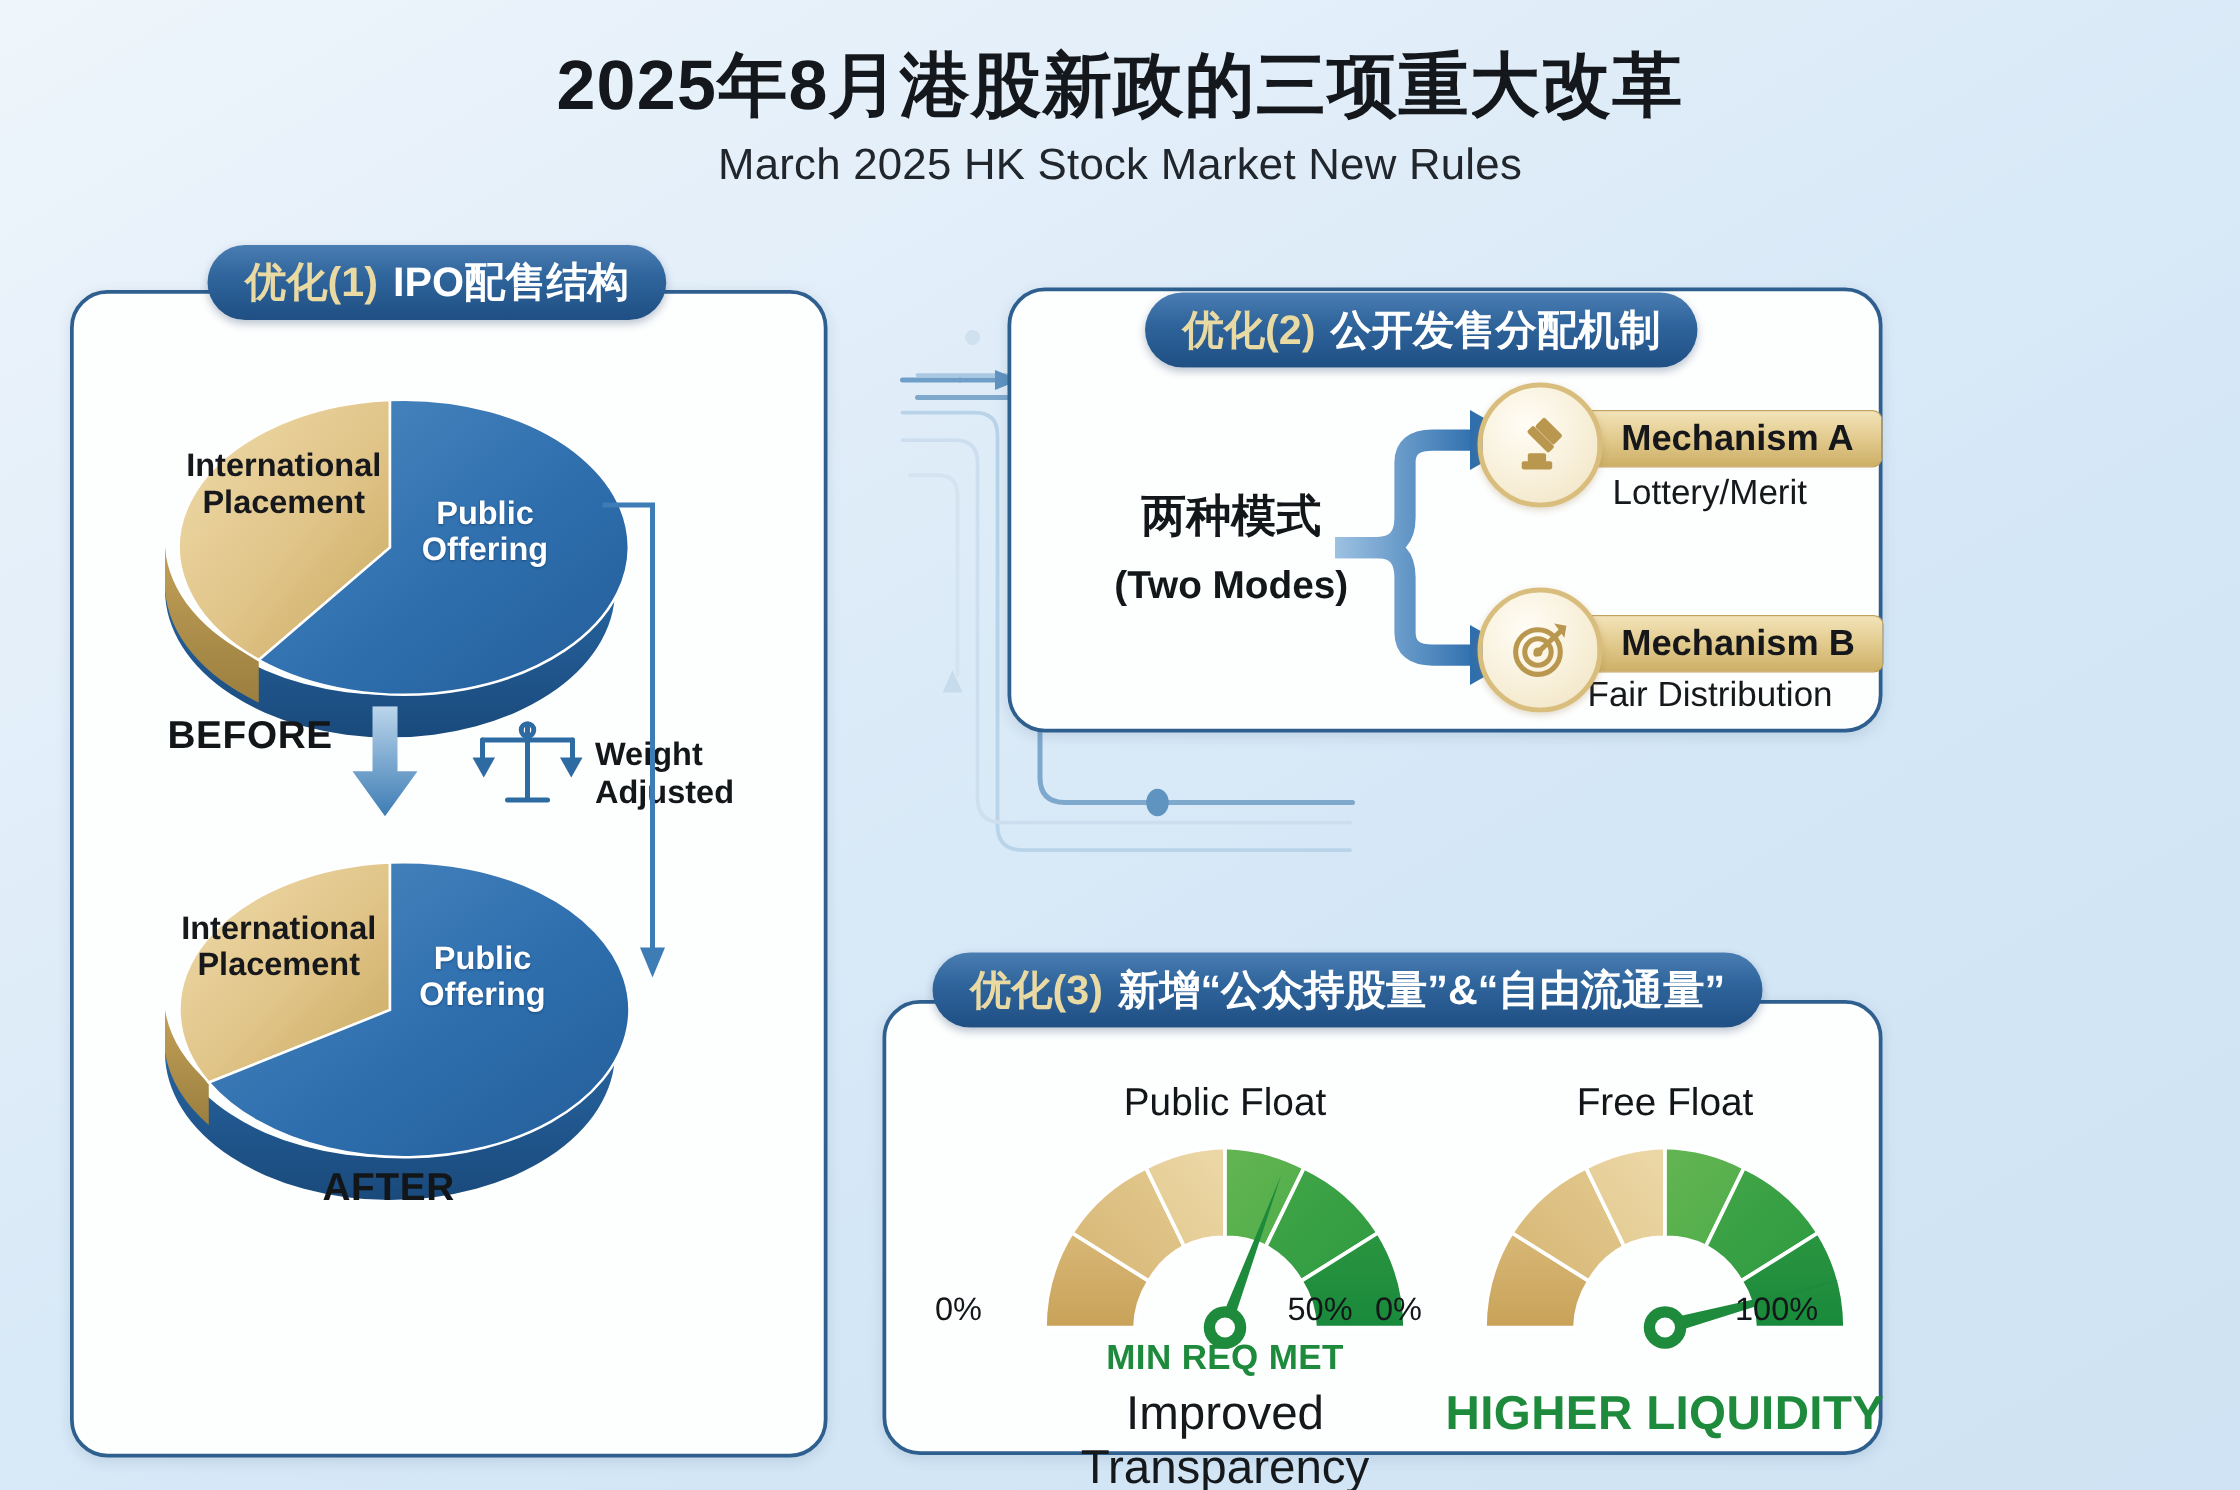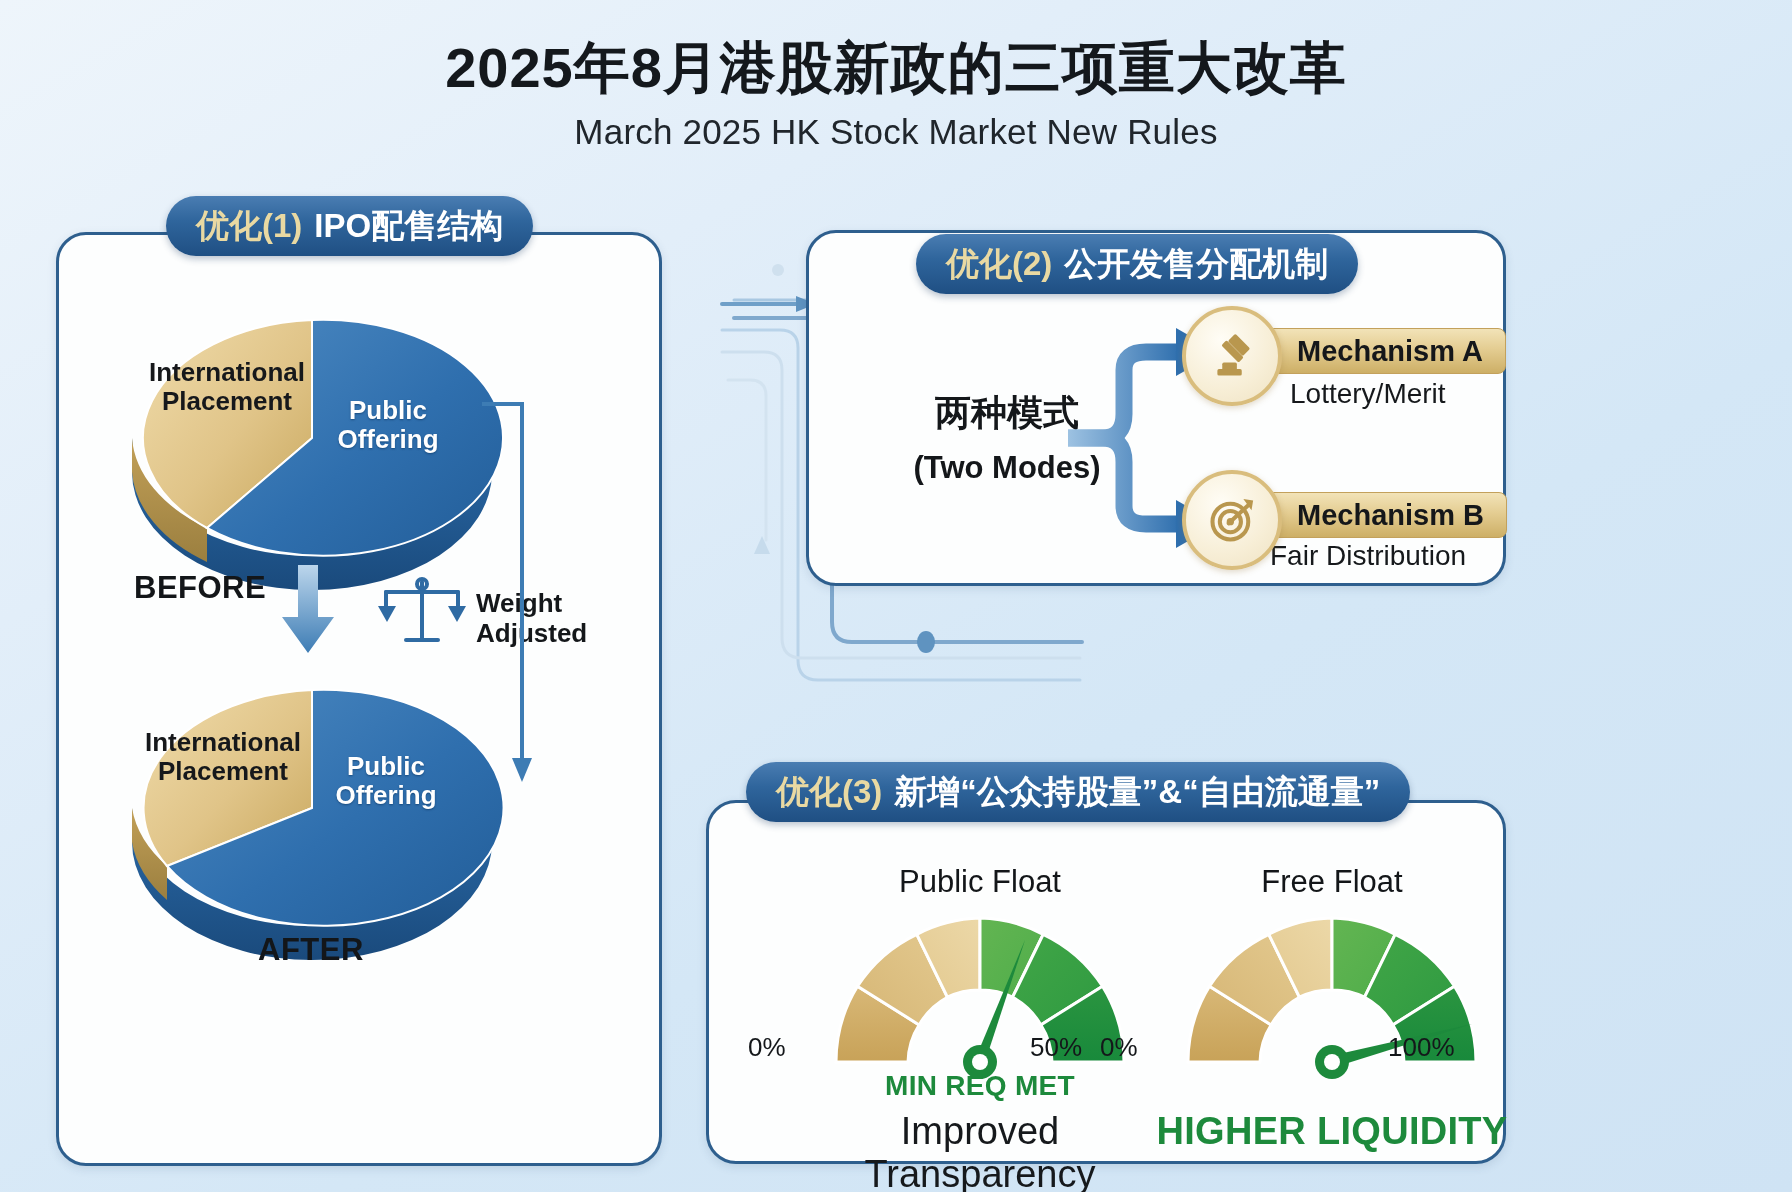--- a/index.html
+++ b/index.html
@@ -223,21 +223,21 @@
     <span>Offering</span>
   </div>
   <div class="step-label" style="left:258px;top:932px;">AFTER</div>
 
   <div class="panel" id="panel2"></div>
   <div class="badge" id="badge2">
     <span class="num">优化(2)</span>
     <span>公开发售分配机制</span>
   </div>
 
-  <div class="two-modes" style="left:892px;top:392px;width:230px;">
+  <div class="two-modes" style="left:870px;top:392px;width:230px;">
     <span class="cn">两种模式</span>
     <span class="en">(Two Modes)</span>
   </div>
 
   <svg style="position:absolute;left:1068px;top:318px;width:180px;height:240px;" viewBox="0 0 180 240">
     <defs>
       <linearGradient id="brGrad" x1="0" y1="0" x2="1" y2="0">
         <stop offset="0%" stop-color="#9dc2e2"></stop>
           <stop offset="100%" stop-color="#2f6fae"></stop>
       </linearGradient>

